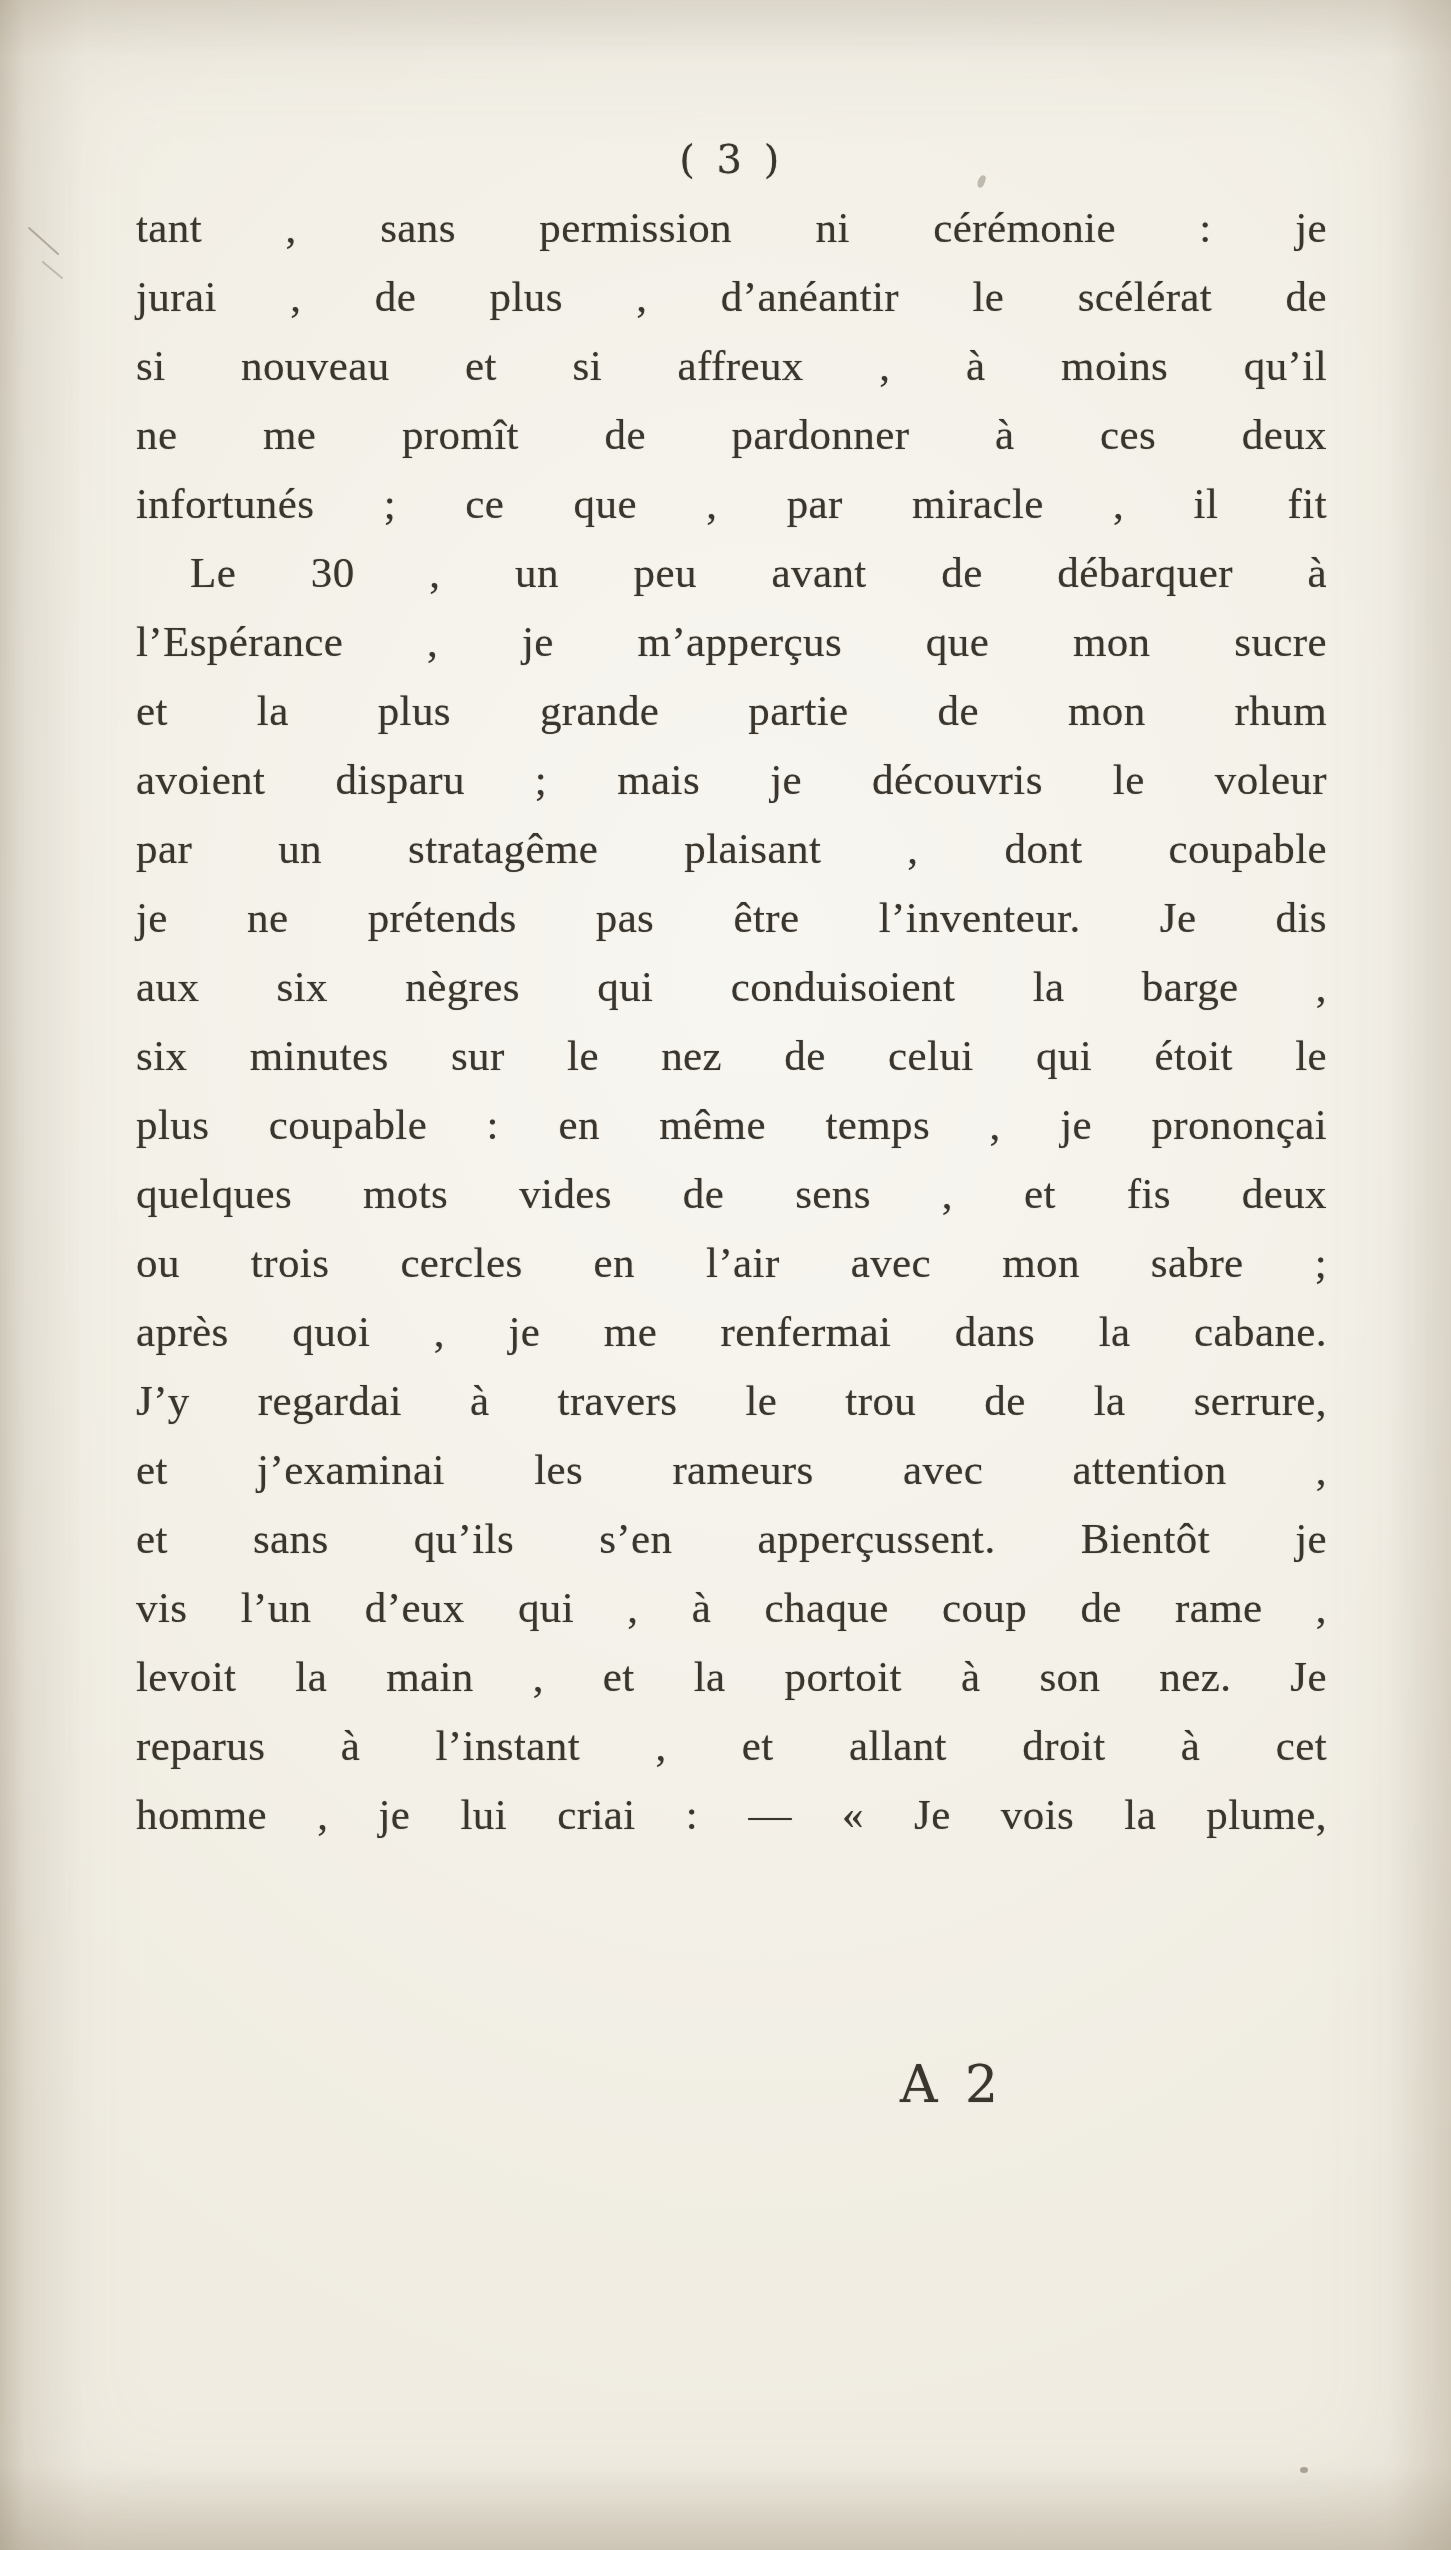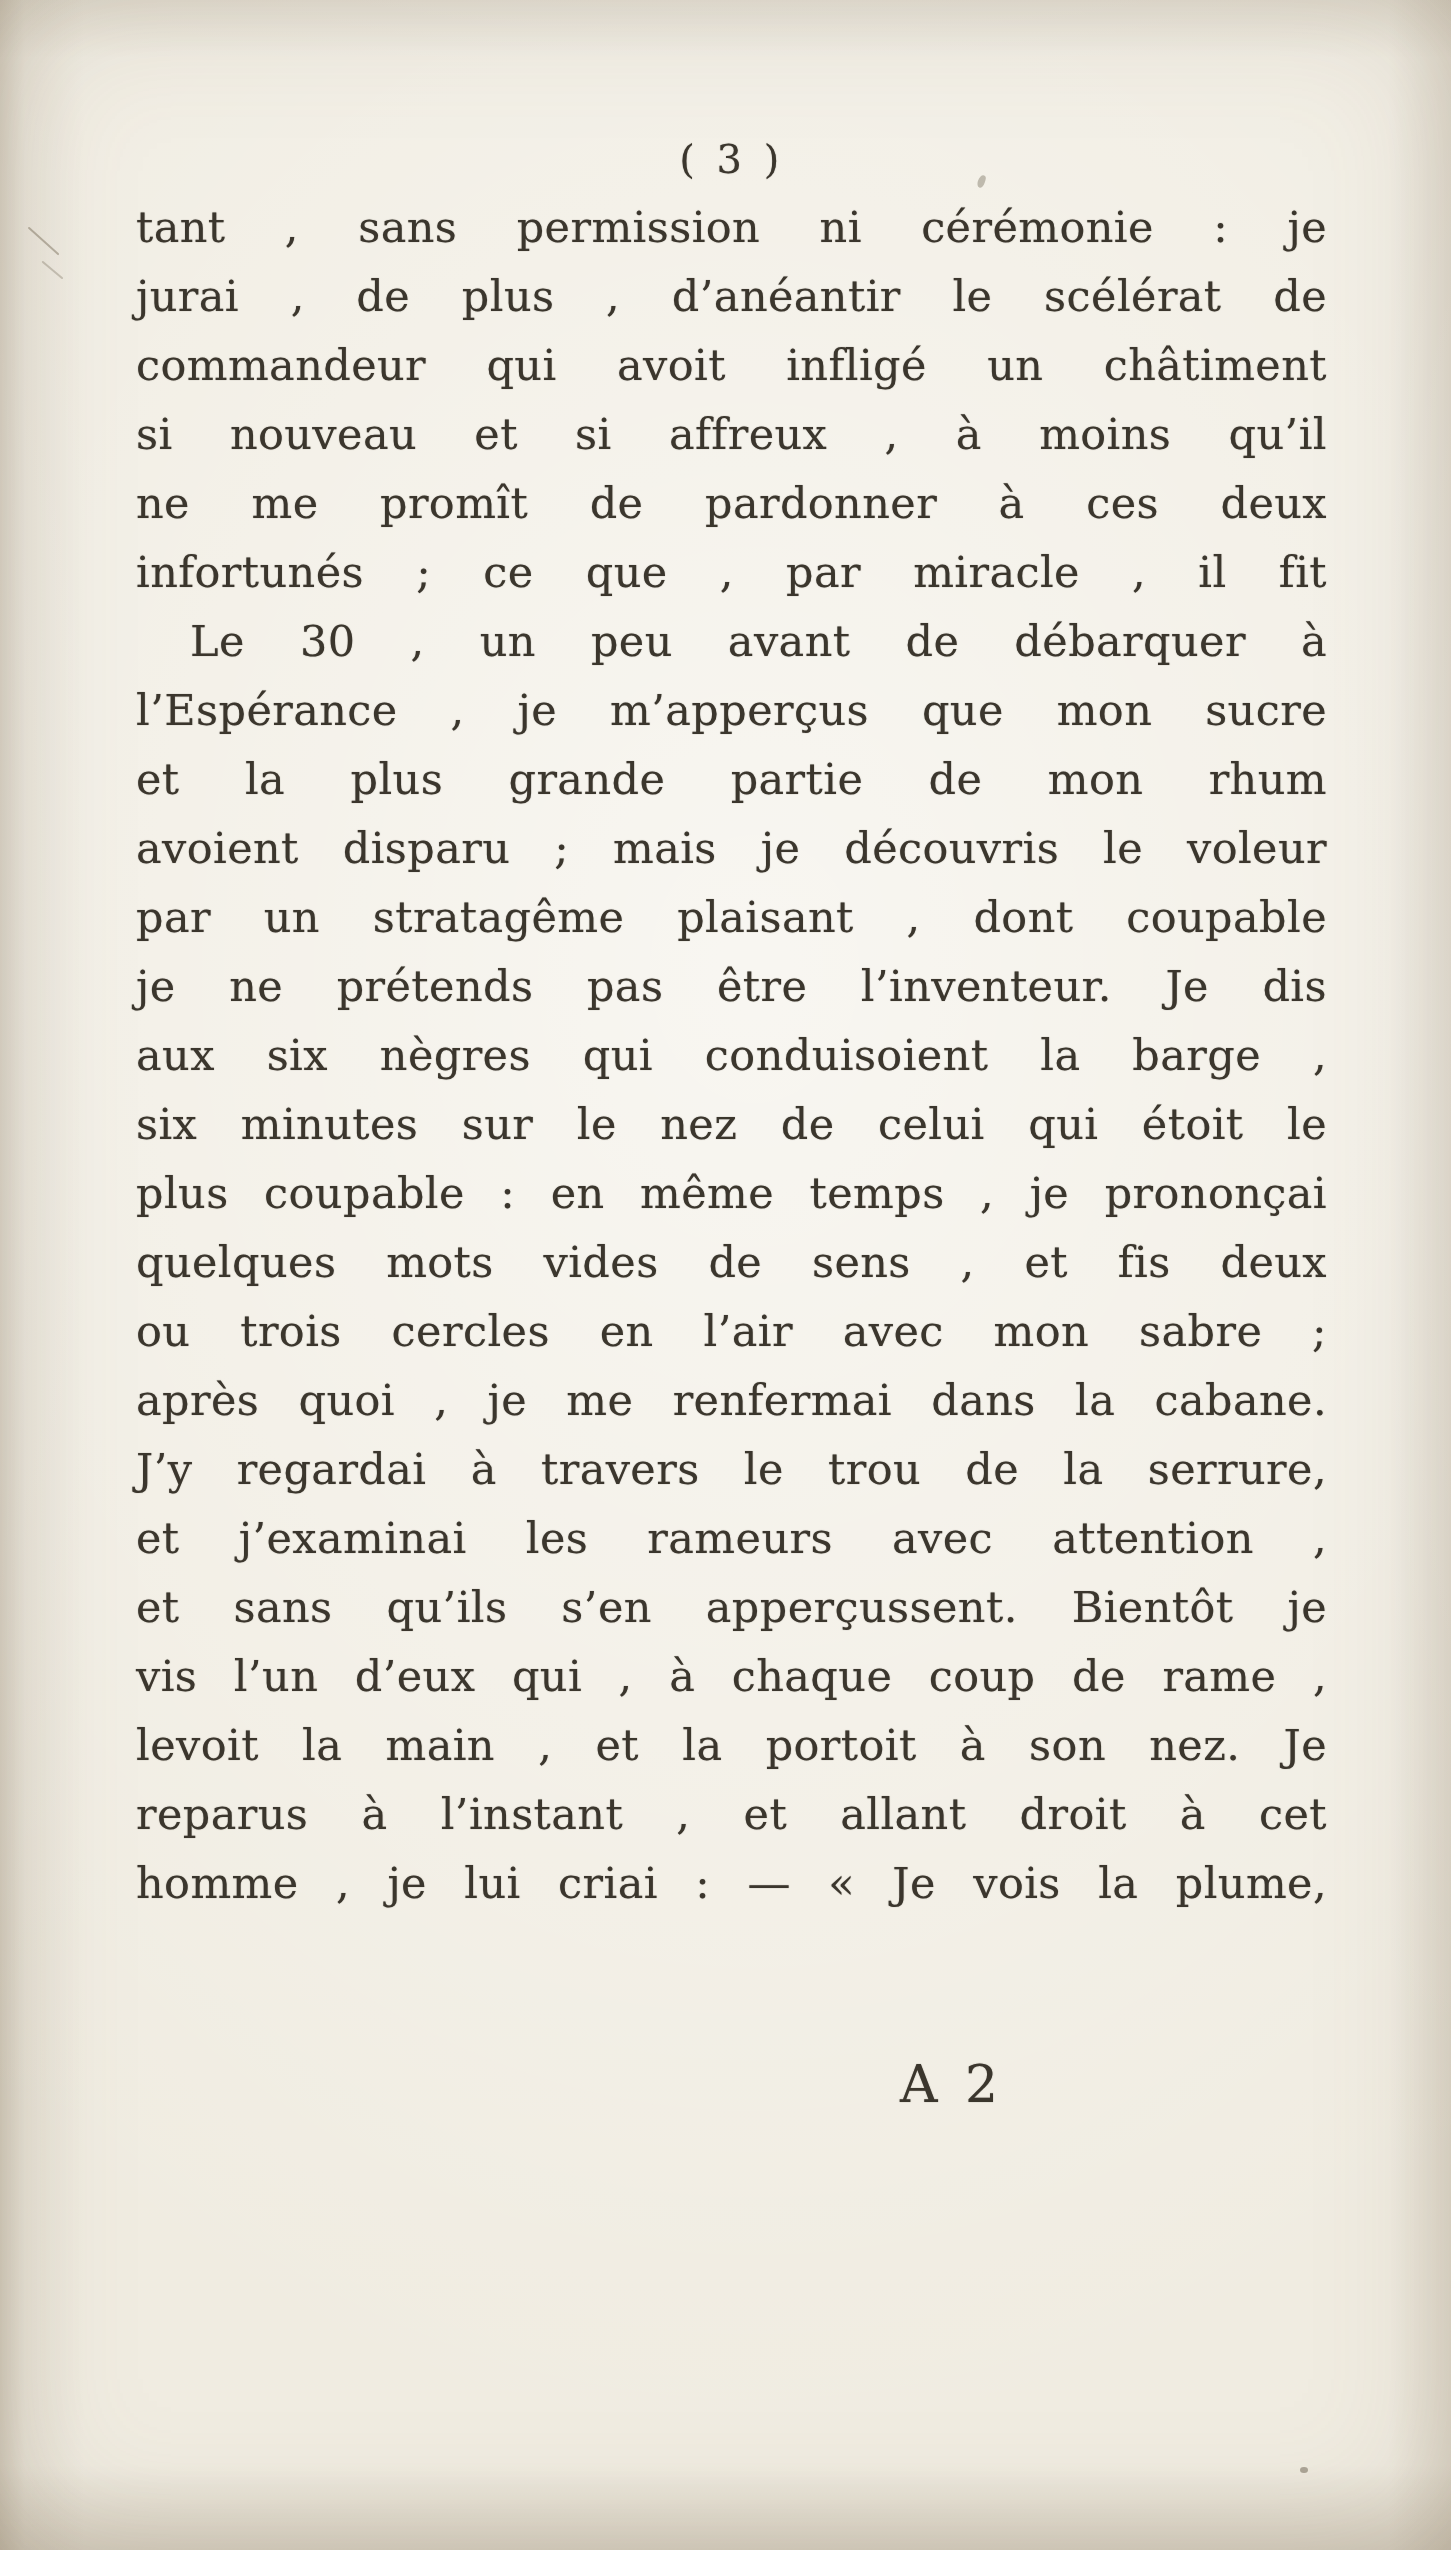--- a/index.html
+++ b/index.html
@@ -46,20 +46,21 @@
     font-size: 43px;
     line-height: 69px;
     letter-spacing: 0.4px;
     word-spacing: 4.5px;
     text-shadow: 0 0 1.1px rgba(59,54,45,0.5);
   }
   .line {
     text-align: justify;
     text-align-last: justify;
     min-height: 69px;
+    font-family: Liberation Serif, serif;
   }
   .line.end {
     text-align-last: left;
   }
   .line.indent {
     text-indent: 54px;
   }
   .signature-mark {
     position: absolute;
     top: 2057px;
@@ -106,21 +107,20 @@
 </head>
 <body>
 
 <div class="page">
 
   <div class="page-number">( 3 )</div>
 
   <div class="text-block">
     <div class="line">tant , sans permission ni cérémonie : je</div>
     <div class="line">jurai , de plus , d’anéantir le scélérat de</div>
-    <div class="line">commandeur qui avoit infligé un châtiment</div>
     <div class="line">si nouveau et si affreux , à moins qu’il</div>
     <div class="line">ne me promît de pardonner à ces deux</div>
     <div class="line">infortunés ; ce que , par miracle , il fit</div>
     <div class="line indent">Le 30 , un peu avant de débarquer à</div>
     <div class="line">l’Espérance , je m’apperçus que mon sucre</div>
     <div class="line">et la plus grande partie de mon rhum</div>
     <div class="line">avoient disparu ; mais je découvris le voleur</div>
     <div class="line">par un stratagême plaisant , dont coupable</div>
     <div class="line">je ne prétends pas être l’inventeur. Je dis</div>
     <div class="line">aux six nègres qui conduisoient la barge ,</div>

